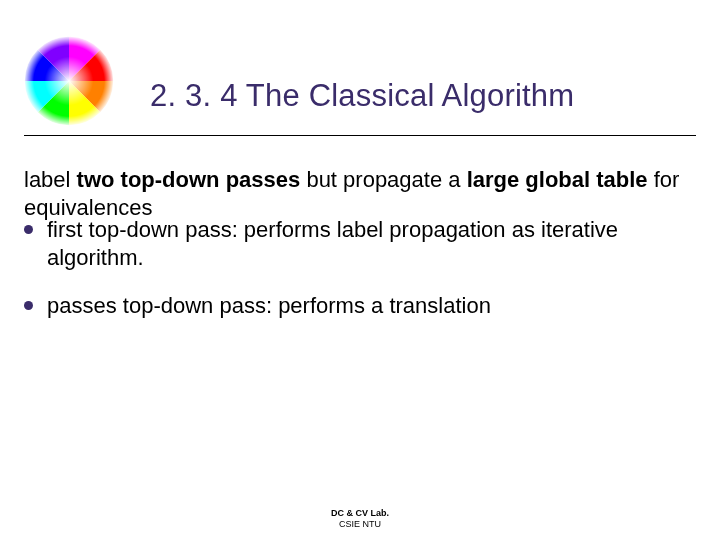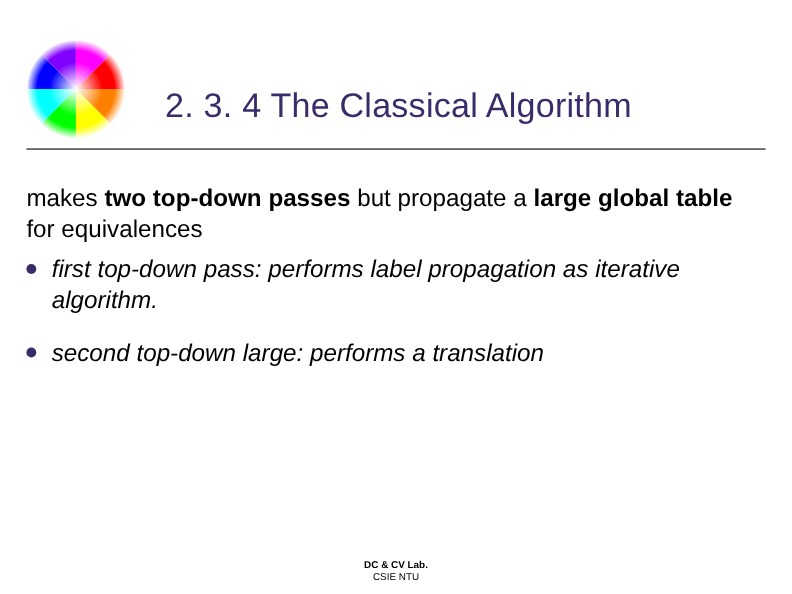--- a/index.html
+++ b/index.html
@@ -47,24 +47,23 @@
   .intro {
     position: absolute;
     top: 166px;
     left: 24px;
     width: 672px;
     font-size: 22px;
     line-height: 1.28;
   }
   .bullets {
     position: absolute;
-    top: 231px;
+    top: 216px;
     left: 24px;
     width: 672px;
-    font-style: italic;
   }
   .bullet-row {
     display: flex;
     align-items: flex-start;
     margin-bottom: 20px;
   }
   .bullet-dot {
     width: 9px;
     height: 9px;
     border-radius: 50%;
@@ -124,31 +123,31 @@
     <circle cx="50" cy="50" r="47" fill="url(#fade)"></circle>
     <circle cx="50" cy="50" r="48" fill="url(#edgefade)"></circle>
   </svg>
 
   <div class="title-block">
     <span class="title-text">2. 3. 4 The Classical Algorithm</span>
   </div>
   <div class="title-rule"></div>
 
   <div class="intro">
-    <span>makes </span><b>two top-down passes</b><span> but propagate a </span><b>large global table</b><span> for equivalences</span>
+    <span>label </span><b>two top-down passes</b><span> but propagate a </span><b>large global table</b><span> for equivalences</span>
   </div>
 
   <div class="bullets">
     <div class="bullet-row">
       <div class="bullet-dot"></div>
       <div class="bullet-text">first top-down pass: performs label propagation as iterative algorithm.</div>
     </div>
     <div class="bullet-row">
       <div class="bullet-dot"></div>
-      <div class="bullet-text">second top-down large: performs a translation</div>
+      <div class="bullet-text">passes top-down pass: performs a translation</div>
     </div>
   </div>
 
   <div class="footer">
     <div class="line1">DC &amp; CV Lab.</div>
     <div>CSIE NTU</div>
   </div>
 
 </div>
 

